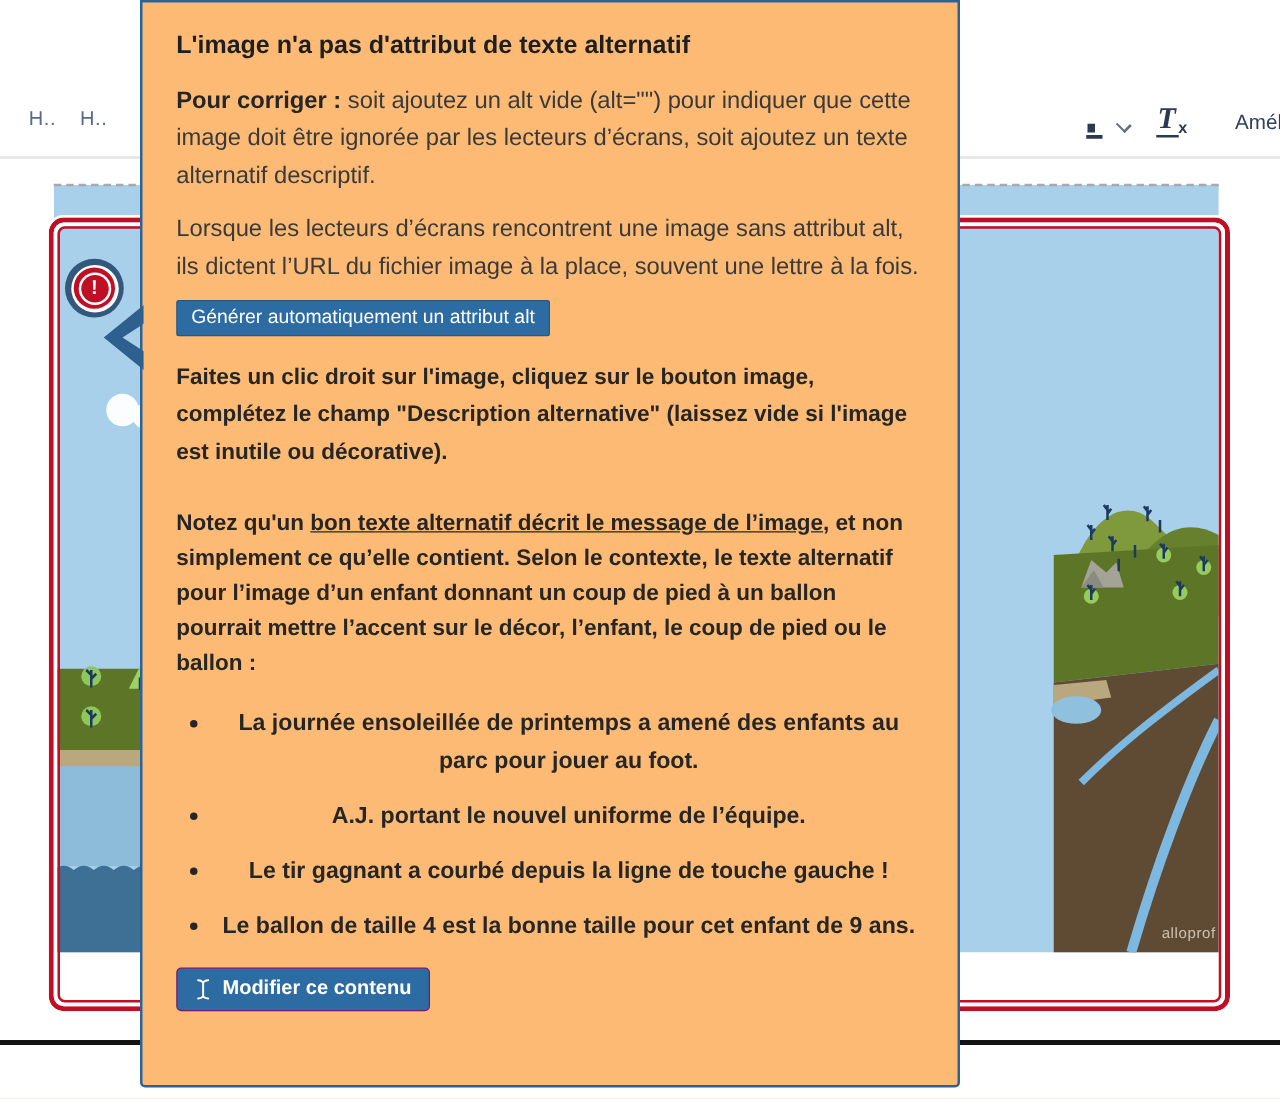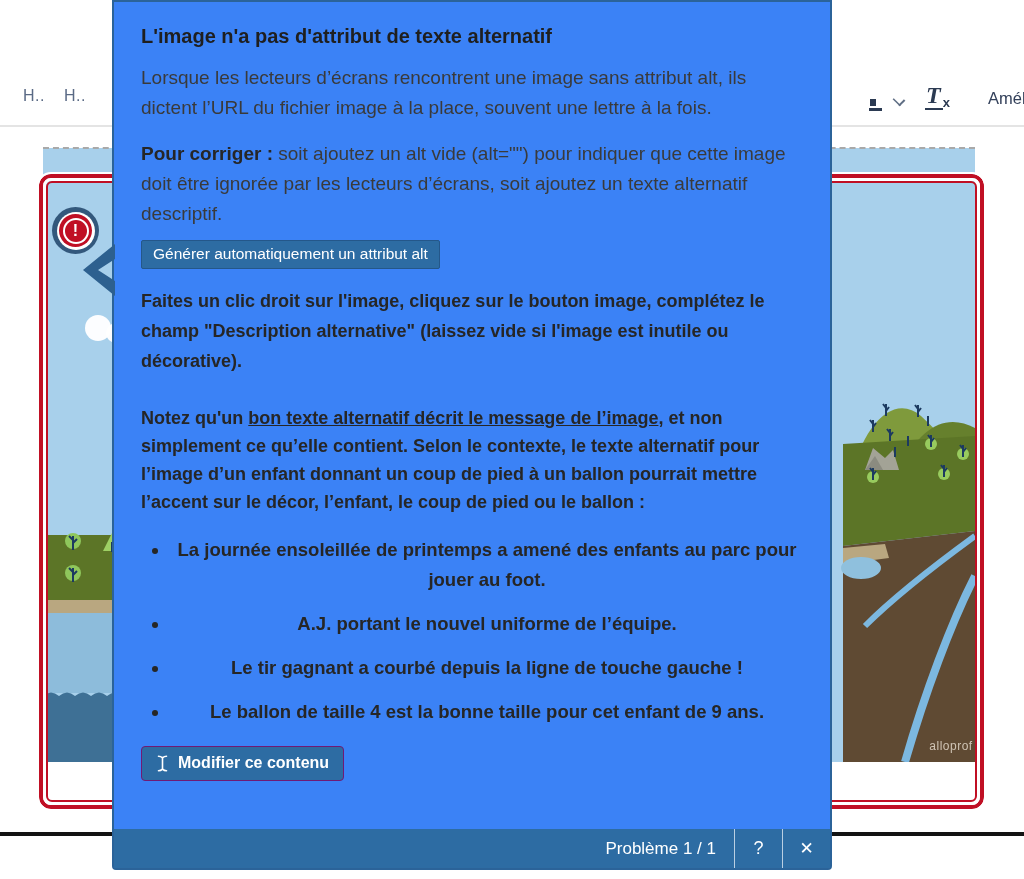--- a/index.html
+++ b/index.html
@@ -30,21 +30,21 @@
   .outline-in{position:absolute;inset:0;border:2px solid #c00f24;border-radius:6px;}
   
   .badge{position:absolute;left:52px;top:207px;width:47px;height:47px;border-radius:50%;background:#33587c;display:flex;align-items:center;justify-content:center;z-index:4;}
   .badge .b1{width:38px;height:38px;border-radius:50%;background:#fff;display:flex;align-items:center;justify-content:center;}
   .badge .b2{width:33px;height:33px;border-radius:50%;background:#c00f24;display:flex;align-items:center;justify-content:center;}
   .badge .b3{width:26px;height:26px;border-radius:50%;background:#fff;display:flex;align-items:center;justify-content:center;}
   .badge .b4{width:22px;height:22px;border-radius:50%;background:#c00f24;color:#fff;font-weight:700;font-size:16px;line-height:22px;text-align:center;}
   
   .blackline{position:absolute;left:0;top:832px;width:1024px;height:4px;background:#131313;z-index:2;}
   
-  .popup{position:absolute;left:112px;top:0;width:720px;height:870px;box-sizing:border-box;background:#3b82f6;border:2px solid #2b6399;border-radius:0 0 4px 4px;z-index:10;}
+  .popup{position:absolute;left:112px;top:0;width:656px;height:870px;box-sizing:border-box;background:#fdba74;border:2px solid #2b6399;border-radius:0 0 4px 4px;z-index:10;}
   .arrow{position:absolute;left:-33px;top:242px;width:34px;height:52px;}
   .content{padding:18px 26px 0 27px;color:#3a3a3a;}
   .title{font-size:20px;line-height:28px;font-weight:700;color:#1f1f1f;margin:2px 0 0;}
   .para{font-size:19px;line-height:30px;margin:13px 0 0;}
   .para.p2{margin-top:16px;}
   .lead-bold{font-weight:700;color:#262626;}
   .bold-p{font-size:18px;line-height:30px;font-weight:700;color:#262626;margin:17px 0 0;}
   .bold-p.p4{margin-top:28px;line-height:28px;}
   .uline{text-decoration:underline;}
   .btn-gen{display:inline-block;background:#2d6ca3;color:#fff;font-size:15.5px;line-height:18px;padding:4px 11px 5px;border:1px solid #24578a;border-radius:2px;margin-top:11px;cursor:pointer;}
@@ -145,23 +145,23 @@
 <div class="blackline"></div>
 
 <div class="popup">
   <svg class="arrow" viewBox="0 0 34 52" xmlns="http://www.w3.org/2000/svg">
     <path d="M34 0 L2 26 L34 52 L34 37 L17 26 L34 15 Z" fill="#2d608f"></path>
   </svg>
 
   <div class="content">
     <h1 class="title">L'image n'a pas d'attribut de texte alternatif</h1>
 
+    <p class="para p2"><span class="lead-bold">Pour corriger :</span><span> soit ajoutez un alt vide (alt="") pour indiquer que cette image doit être ignorée par les lecteurs d’écrans, soit ajoutez un texte alternatif descriptif.</span></p>
+
     <p class="para">Lorsque les lecteurs d’écrans rencontrent une image sans attribut alt, ils dictent l’URL du fichier image à la place, souvent une lettre à la fois.</p>
-
-    <p class="para p2"><span class="lead-bold">Pour corriger :</span><span> soit ajoutez un alt vide (alt="") pour indiquer que cette image doit être ignorée par les lecteurs d’écrans, soit ajoutez un texte alternatif descriptif.</span></p>
 
     <span class="btn-gen">Générer automatiquement un attribut alt</span>
 
     <p class="bold-p"><span>Faites un clic droit sur l'image, </span><span>cliquez sur le bouton image, complétez le champ "Description alternative" (laissez vide si l'image est inutile ou décorative).</span></p>
 
     <p class="bold-p p4"><span>Notez qu'un </span><span class="uline">bon texte alternatif décrit le message de l’image</span><span>, et non simplement ce qu’elle contient. Selon le contexte, le texte alternatif pour l’image d’un enfant donnant un coup de pied à un ballon pourrait mettre l’accent sur le décor, l’enfant, le coup de pied ou le ballon :</span></p>
 
     <ul class="blist">
       <li>La journée ensoleillée de printemps a amené des enfants au parc pour jouer au foot.</li>
       <li>A.J. portant le nouvel uniforme de l’équipe.</li>
@@ -170,20 +170,13 @@
     </ul>
 
     <span class="btn-edit">
       <svg width="13" height="17" viewBox="0 0 13 17" xmlns="http://www.w3.org/2000/svg">
         <path d="M6.5 2.5 V14.5 M2.5 1.2 C4 1.2 5.4 1.8 6.5 2.9 C7.6 1.8 9 1.2 10.5 1.2 M2.5 15.8 C4 15.8 5.4 15.2 6.5 14.1 C7.6 15.2 9 15.8 10.5 15.8" stroke="#ffffff" stroke-width="1.6" fill="none" stroke-linecap="round"></path>
       </svg>
       <span>Modifier ce contenu</span>
     </span>
   </div>
 
-  <div class="footer">
-    <span class="f-counter">Problème 1 / 1</span>
-    <span class="f-sep"></span>
-    <span class="f-btn">?</span>
-    <span class="f-sep"></span>
-    <span class="f-btn close">✕</span>
-  </div>
 </div>
 
 </body></html>

